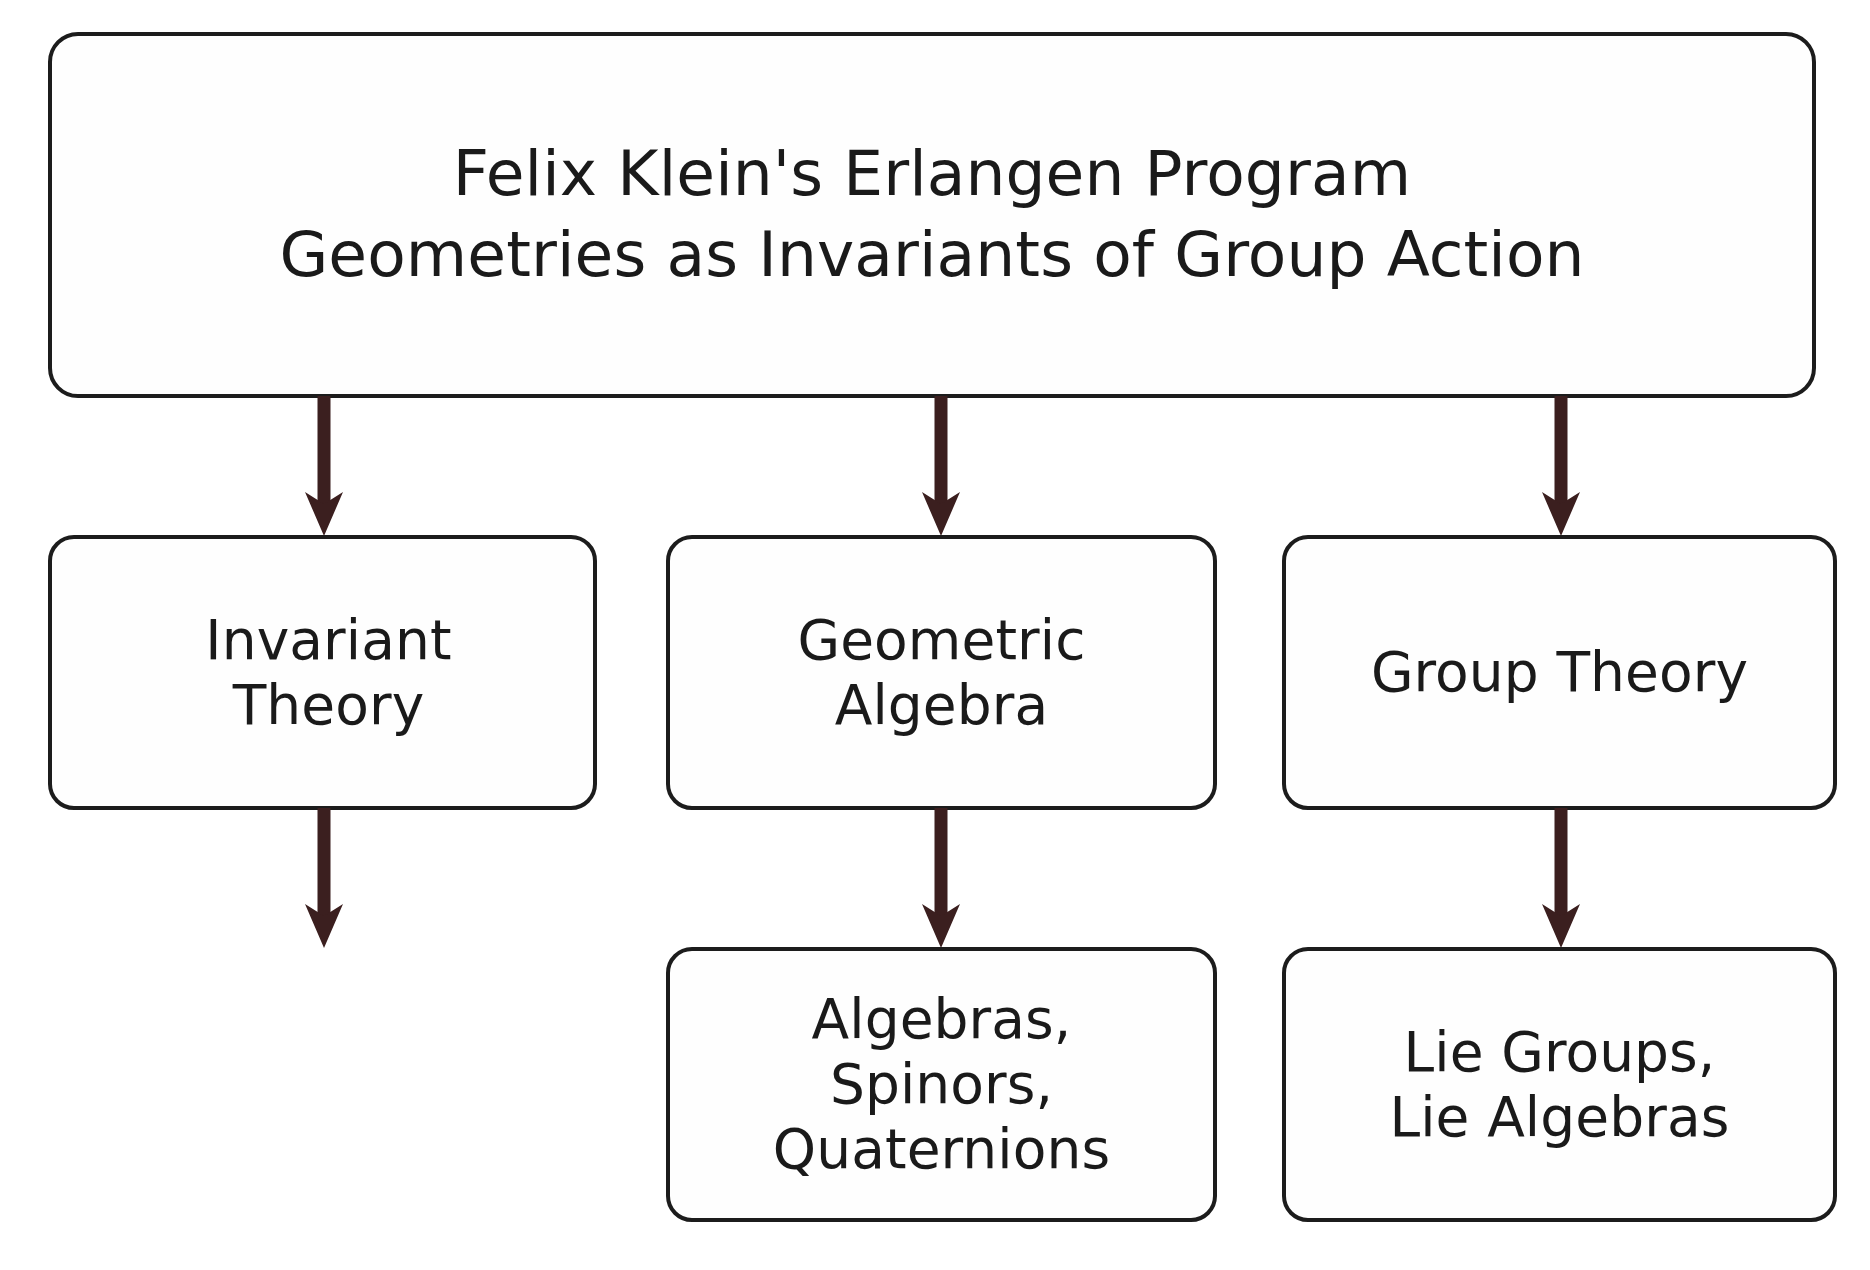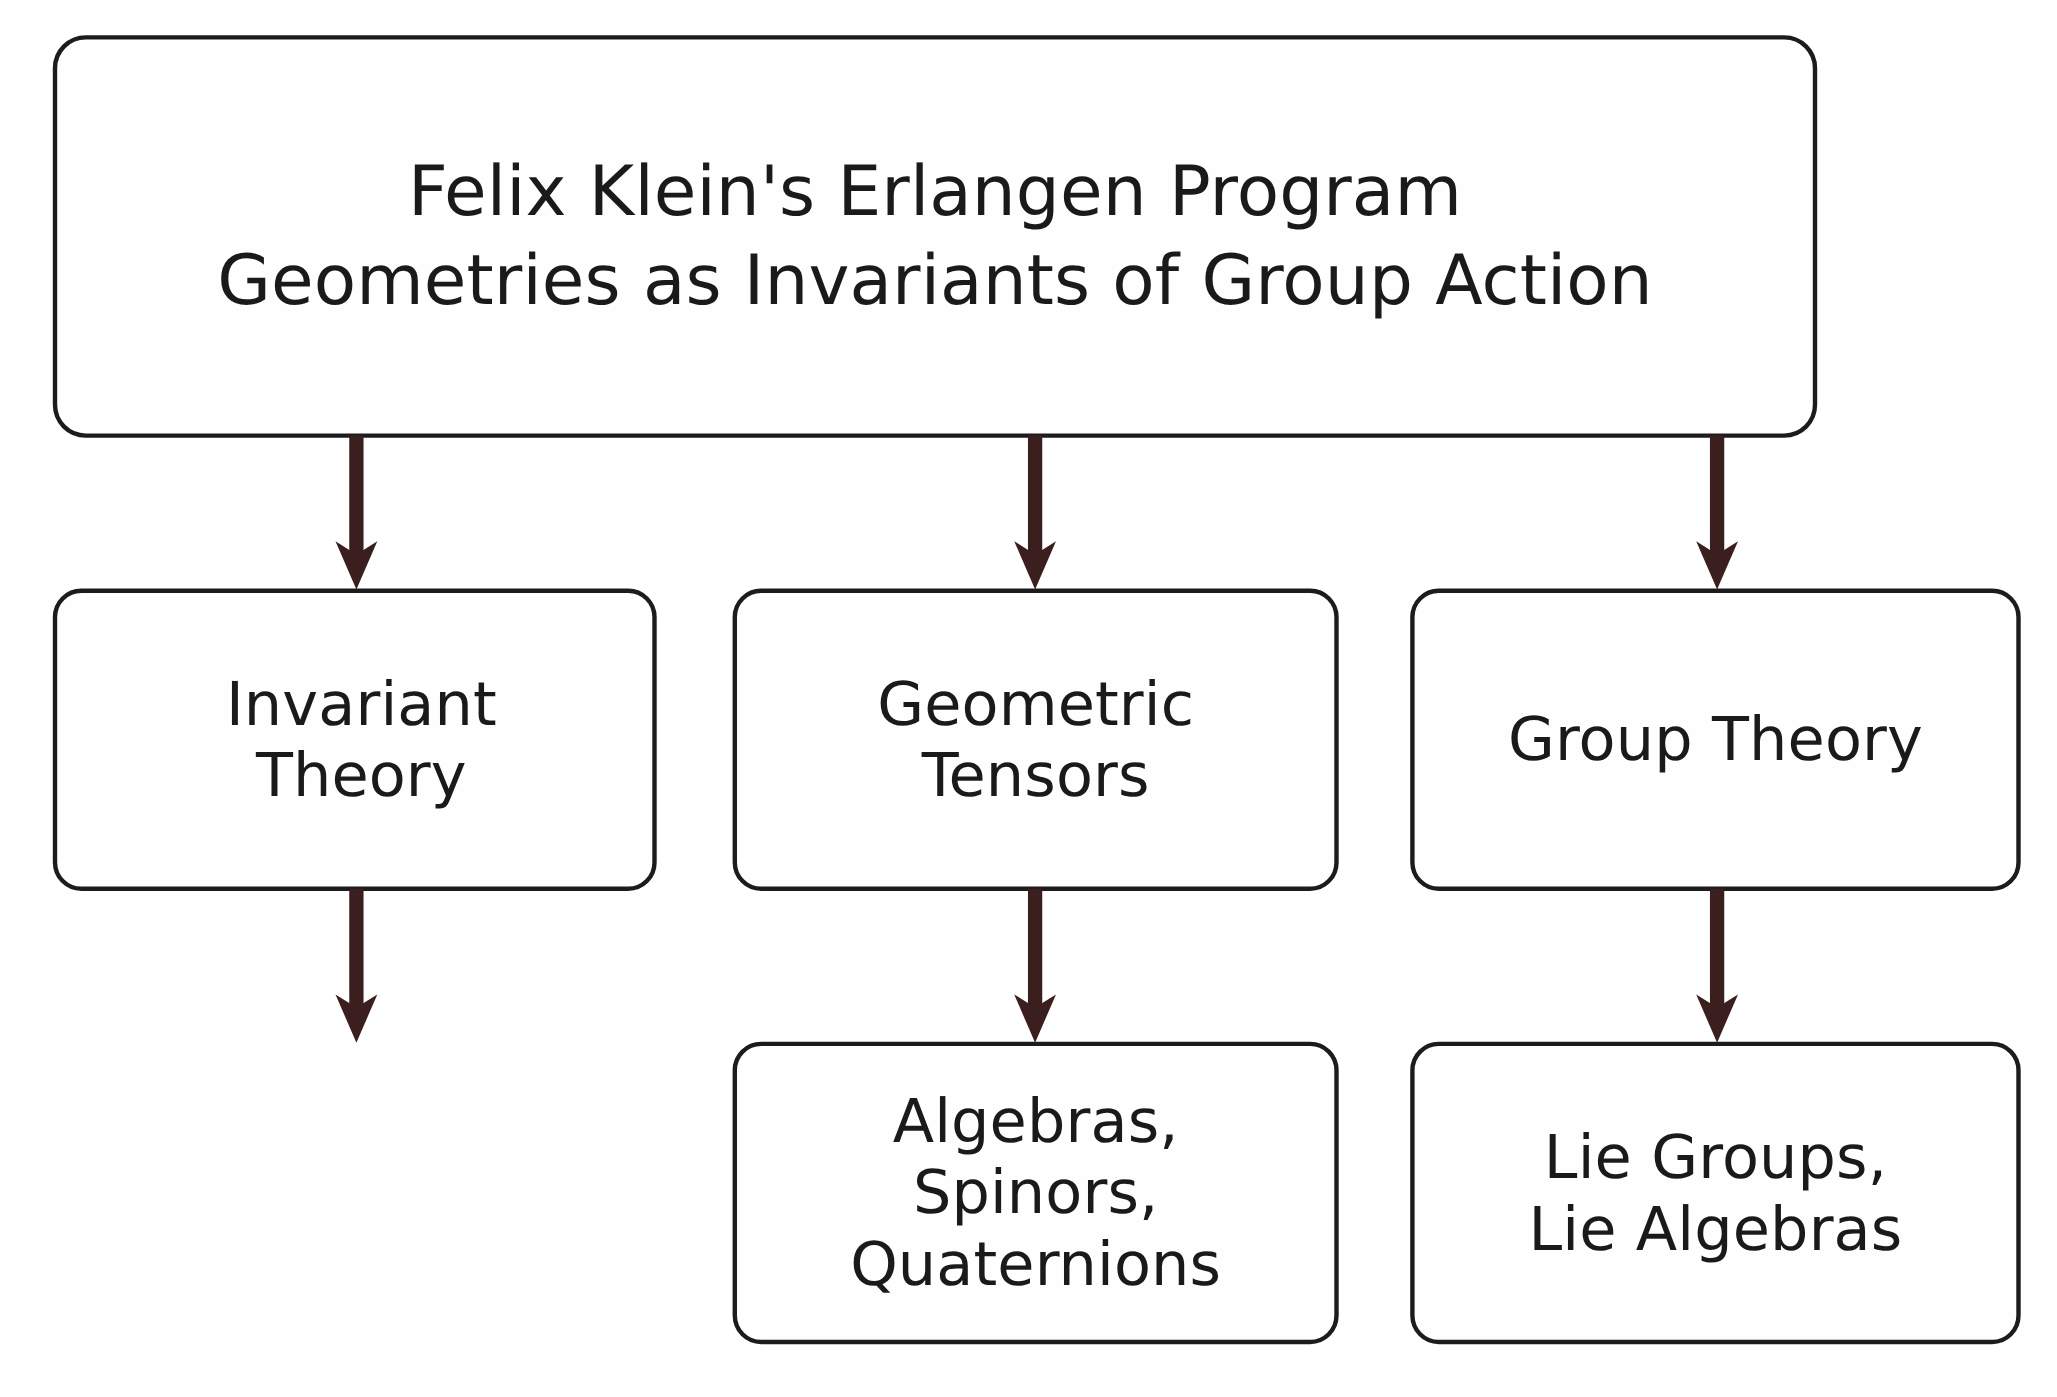--- a/index.html
+++ b/index.html
@@ -32,21 +32,21 @@
   .node .label {
     line-height: 1.18;
     white-space: pre-line;
     letter-spacing: 0.1px;
   }
 
   
   #node-root {
     left: 48px;
     top: 32px;
-    width: 1604px;
+    width: 1768px;
     height: 366px;
     border-radius: 30px;
   }
   #node-root .label {
     font-size: 63px;
     line-height: 1.28;
   }
 
   
   .row2 {
@@ -107,21 +107,21 @@
       <path d="M21 140 L2 96 L21 108 L40 96 Z" fill="#3b1f1f"></path>
     </svg>
   </div>
 
   <div class="node row2 col1">
     <div class="label">Invariant
 Theory</div>
   </div>
   <div class="node row2 col2">
     <div class="label">Geometric
-Tensors</div>
+Algebra</div>
   </div>
   <div class="node row2 col3">
     <div class="label">Group Theory</div>
   </div>
 
   <div class="arrow acol1 arow2">
     <svg width="42" height="142" viewBox="0 0 42 142">
       <path d="M21 0 L21 112" stroke="#3b1f1f" stroke-width="13" fill="none"></path>
       <path d="M21 140 L2 96 L21 108 L40 96 Z" fill="#3b1f1f"></path>
     </svg>

